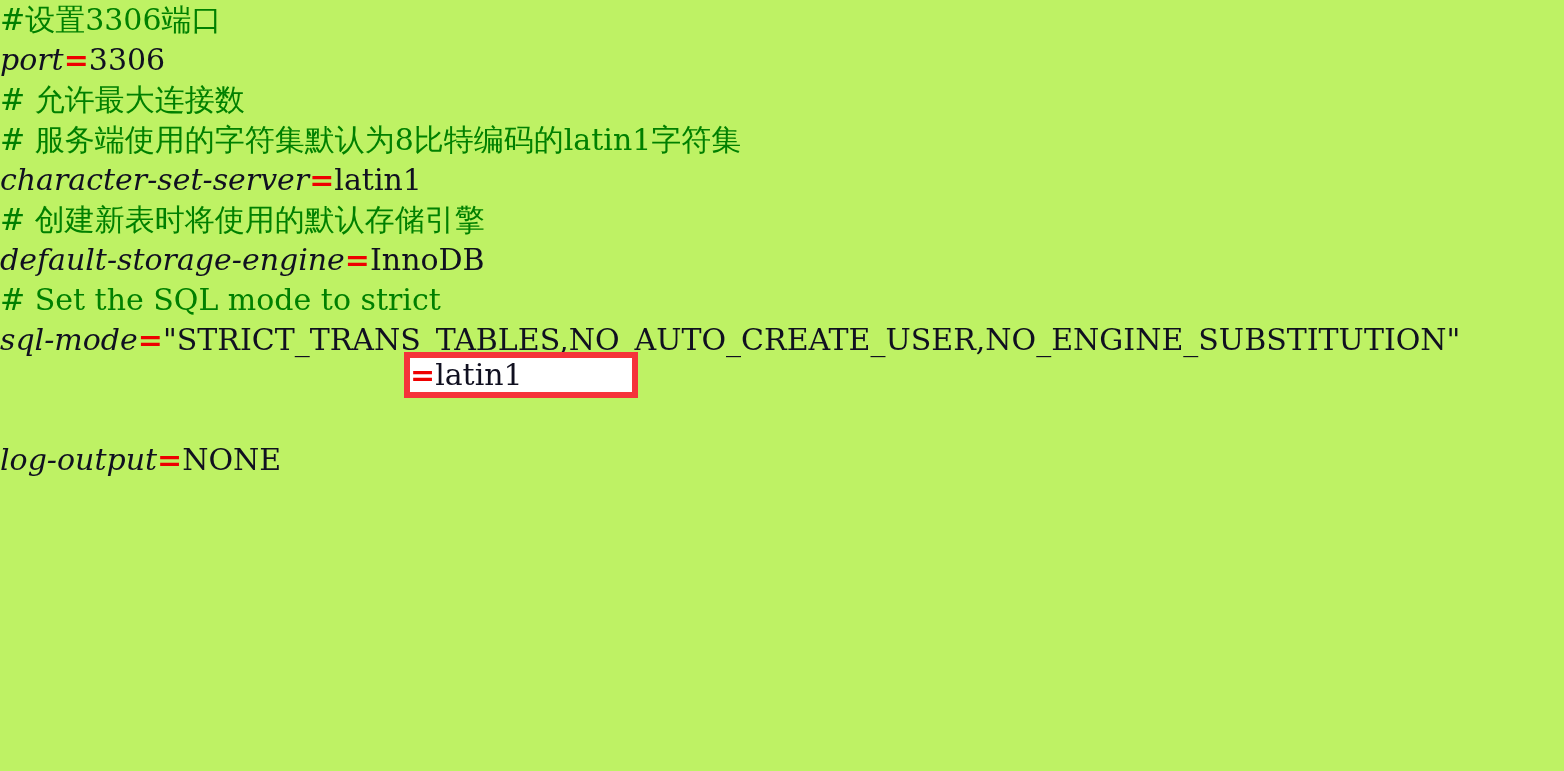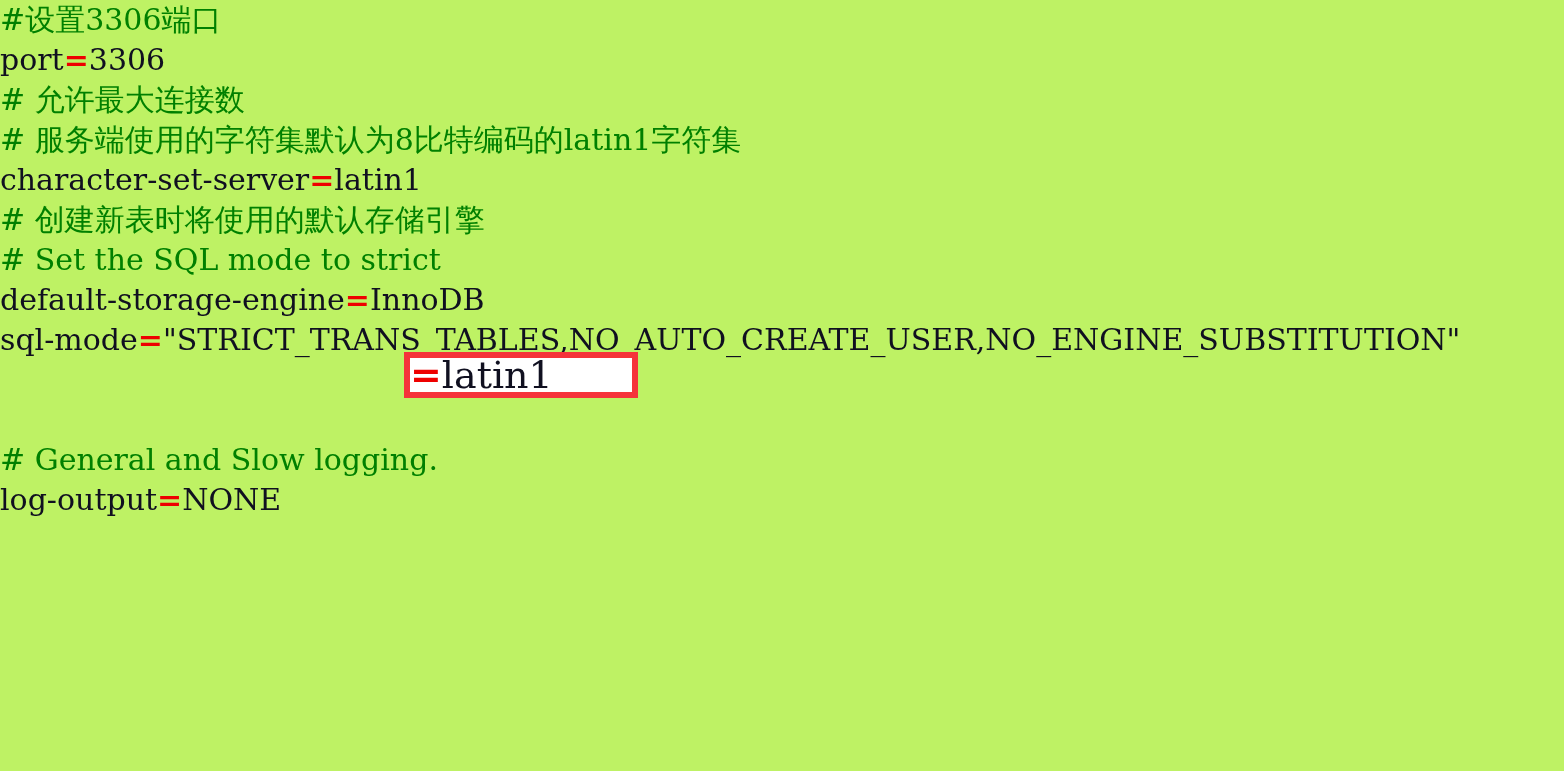--- a/index.html
+++ b/index.html
@@ -41,20 +41,21 @@
     letter-spacing: 0px;
     padding-left: 0px;
   }
 
   
   .tok-comment {
     color: #008000;
   }
   .tok-key {
     color: #101020;
+    font-style: italic;
   }
   .tok-eq {
     color: #ee0000;
     font-weight: bold;
   }
   .tok-val {
     color: #101020;
     text-align: center;
   }
 
@@ -80,43 +81,42 @@
     background: #ffffff;
     pointer-events: none;
   }
   #highlight-text {
     position: absolute;
     left: 410px;
     top: 355px;
     height: 40px;
     line-height: 40px;
     font-family: "DejaVu Serif", "Liberation Serif", serif;
-    font-size: 38px;
+    font-size: 30px;
     white-space: pre;
     pointer-events: none;
   }
 </style>
 </head>
 <body>
 
 <div id="editor">
 
   <div class="code-lines" id="code-lines">
       <div class="code-line"><span class="tok-comment">#设置3306端口</span></div>
       <div class="code-line"><span class="tok-key">port</span><span class="tok-eq">=</span><span class="tok-val">3306</span></div>
       <div class="code-line"><span class="tok-comment"># 允许最大连接数</span></div>
       <div class="code-line"><span class="tok-comment"># 服务端使用的字符集默认为8比特编码的latin1字符集</span></div>
       <div class="code-line"><span class="tok-key">character-set-server</span><span class="tok-eq">=</span><span class="tok-val">latin1</span></div>
       <div class="code-line"><span class="tok-comment"># 创建新表时将使用的默认存储引擎</span></div>
+      <div class="code-line"><span class="tok-key">default-storage-engine</span><span class="tok-eq">=</span><span class="tok-val">InnoDB</span></div>
       <div class="code-line"><span class="tok-comment"># Set the SQL mode to strict</span></div>
-      <div class="code-line"><span class="tok-key">default-storage-engine</span><span class="tok-eq">=</span><span class="tok-val">InnoDB</span></div>
       <div class="code-line"><span class="tok-key">sql-mode</span><span class="tok-eq">=</span><span class="tok-val">"STRICT_TRANS_TABLES,NO_AUTO_CREATE_USER,NO_ENGINE_SUBSTITUTION"</span></div>
       <div class="code-line"><span>&nbsp;</span></div>
       <div class="code-line"><span>&nbsp;</span></div>
-      <div class="code-line"><span class="tok-comment"># General and Slow logging.</span></div>
       <div class="code-line"><span class="tok-key">log-output</span><span class="tok-eq">=</span><span class="tok-val">NONE</span></div>
     </div>
 
   <div id="highlight-box-fill"></div>
   <div id="highlight-text"><span class="tok-eq">=</span><span class="tok-val">latin1</span></div>
   <div id="highlight-box"></div>
 
 </div>
 
 </body></html>

